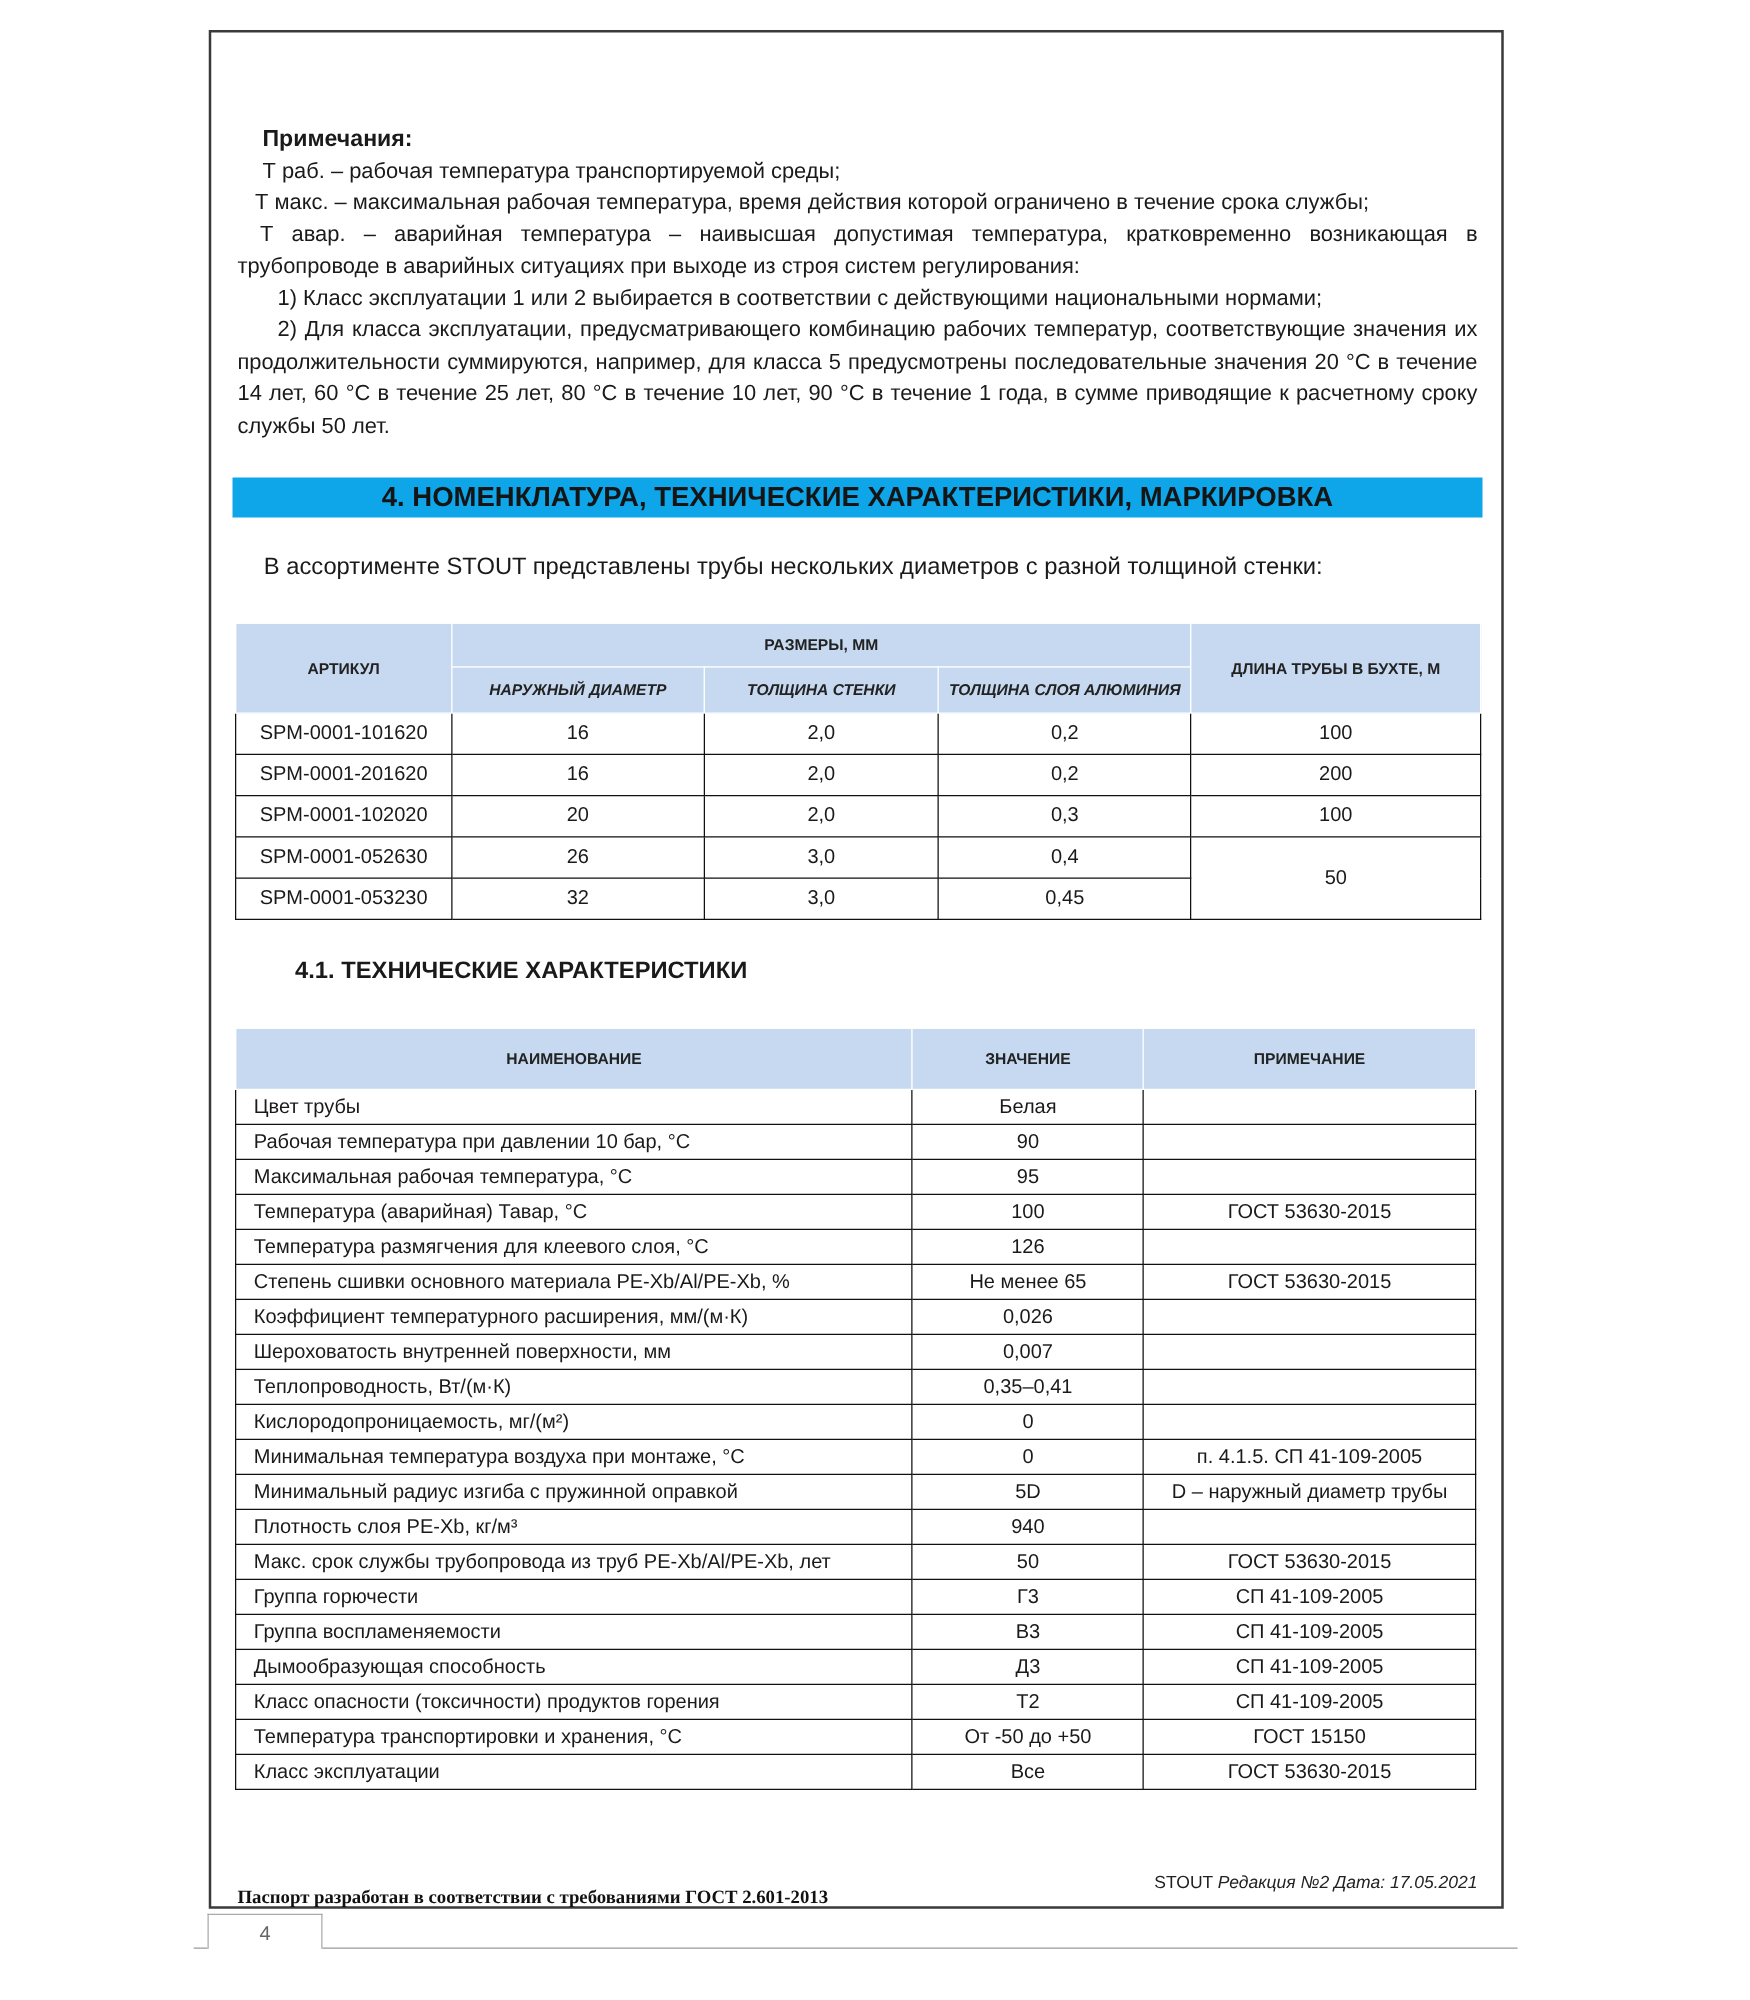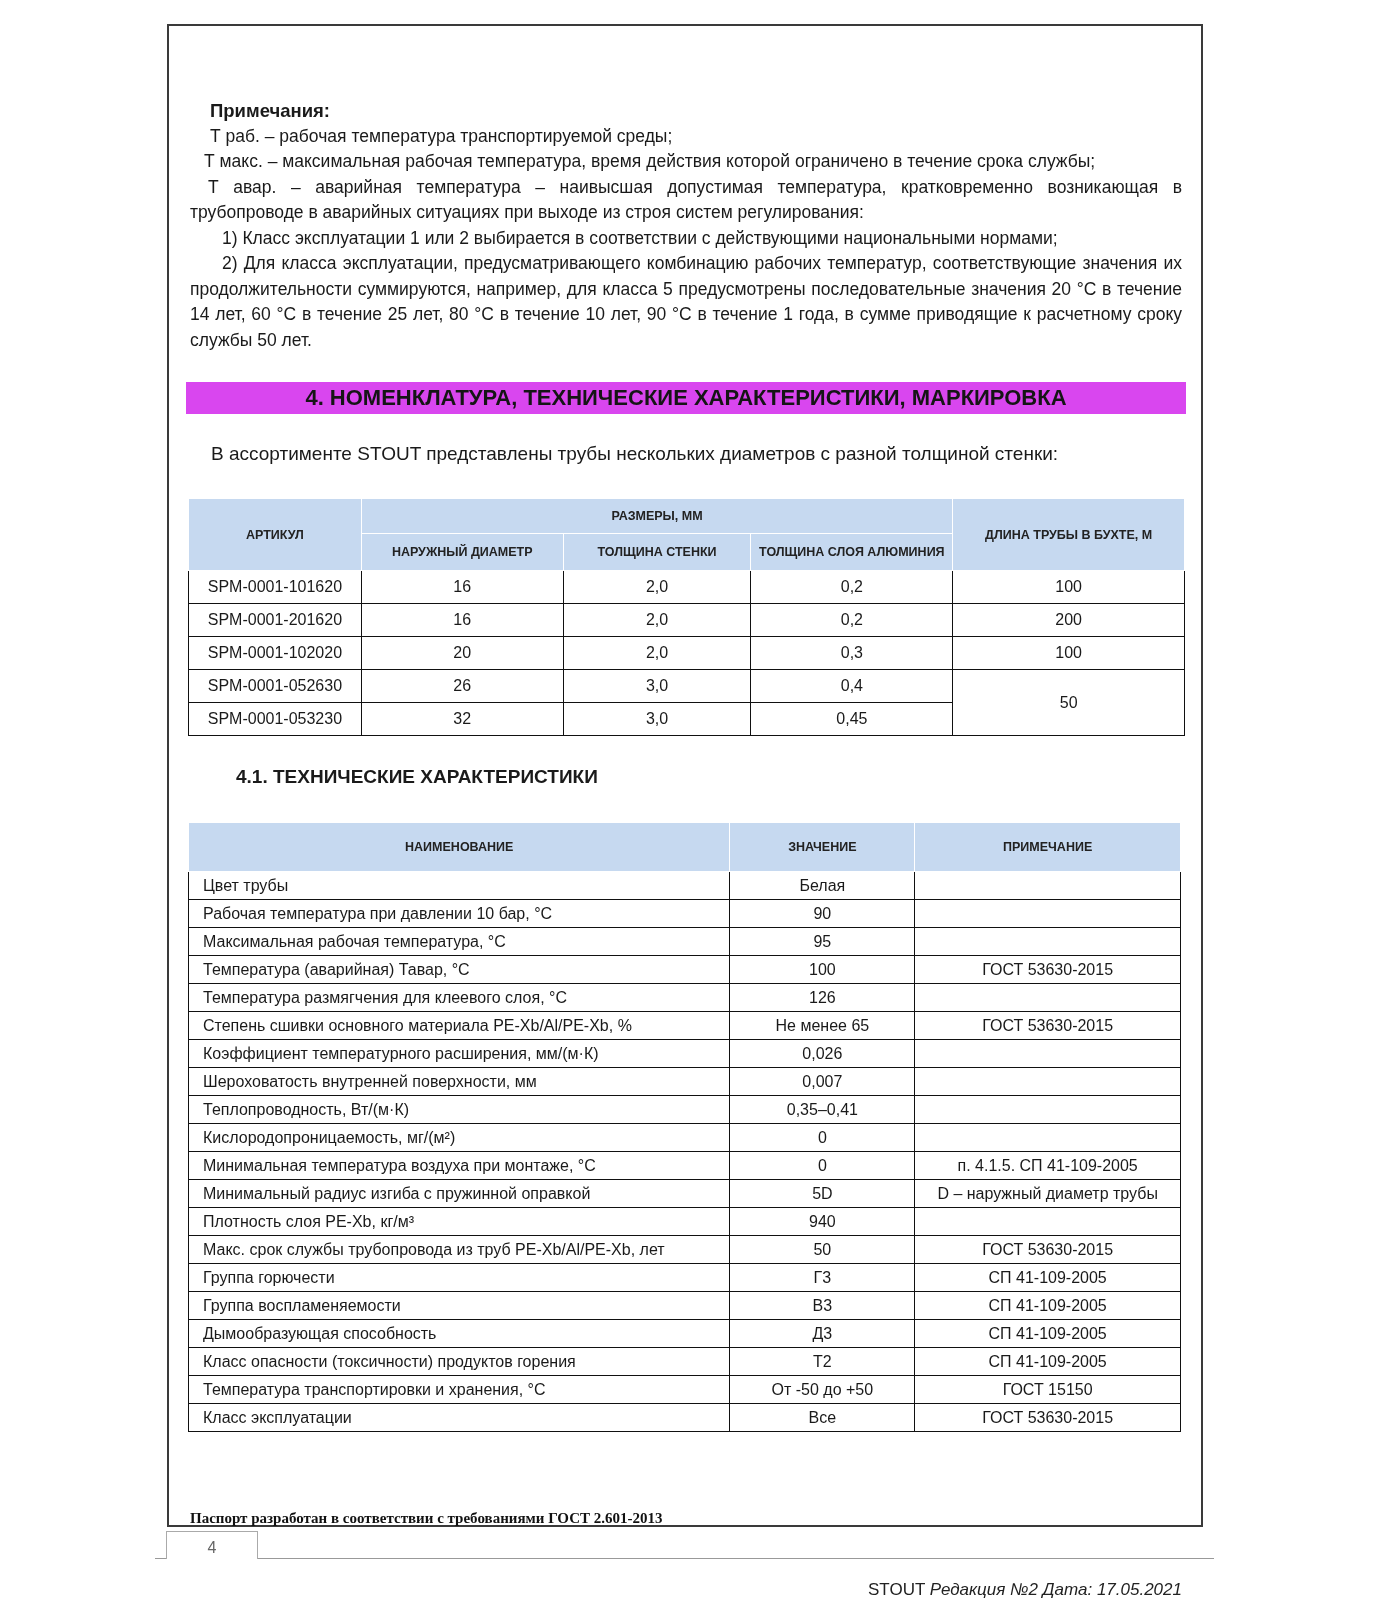--- a/index.html
+++ b/index.html
@@ -9,45 +9,45 @@
            border: 2px solid #3a3a3a; box-sizing: border-box; }
   .notes { position: absolute; left: 190px; top: 98px; width: 992px;
            font-size: 17.5px; line-height: 25.5px; color: #1a1a1a; }
   .notes .title { font-weight: bold; font-size: 18.5px; margin-left: 20px; }
   .notes p { margin: 0; text-align: justify; }
   .notes .ind1 { text-indent: 20px; }
   .notes .ind2 { text-indent: 14px; }
   .notes .ind3 { text-indent: 18px; }
   .notes .ind4 { text-indent: 32px; }
   .section-band { position: absolute; left: 186px; top: 382px; width: 1000px; height: 32px;
-                  background: #d946ef; text-align: center; font-weight: bold; font-size: 22px;
+                  background: #0ea5e9; text-align: center; font-weight: bold; font-size: 22px;
                   line-height: 32px; color: #151515; }
   .intro { position: absolute; left: 211px; top: 443px; font-size: 19px; color: #1a1a1a; }
   table { border-collapse: collapse; position: absolute; font-size: 16px; color: #1a1a1a; }
   th { background: #c6d9f0; font-weight: bold; font-size: 12.5px; color: #222;
        border: 1.5px solid #ffffff; text-align: center; padding: 0 6px; }
   td { border: 1.5px solid #111; text-align: center; padding: 0 8px; }
   .t1 { left: 188px; top: 498px; width: 997px; }
-  .t1 th.h1 { height: 34px; } .t1 th.h2 { height: 36px; }
+  .t1 th.h1 { height: 34px; } .t1 th.h2 { height: 36px; font-style: italic; }
   .t1 td { height: 32px; }
   .sub { position: absolute; left: 219px; top: 766px; font-weight: bold; font-size: 19px; color: #1a1a1a; margin-left: 17px; }
   .t2 { left: 188px; top: 822px; width: 993px; }
   .t2 th { height: 48px; }
   .t2 td { height: 27px; }
   .t2 td.name { text-align: left; padding-left: 14px; }
   .t2 td.tall { height: 46px; line-height: 22px; }
   .footer-left { position: absolute; left: 190px; top: 1510px; font-family: "Liberation Serif", serif;
                  font-weight: bold; font-size: 15px; color: #111; }
   .page-tab { position: absolute; left: 166px; top: 1531px; width: 92px; height: 28px;
               border: 1px solid #aaa; border-bottom: none; box-sizing: border-box;
               text-align: center; font-size: 16px; color: #666; line-height: 32px; }
   .page-line { position: absolute; left: 258px; top: 1558px; width: 956px; height: 0;
                border-top: 1.5px solid #999; }
   .page-line-left { position: absolute; left: 155px; top: 1558px; width: 11px; border-top: 1.5px solid #999; }
-  .footer-right { position: absolute; right: 218px; top: 1580px; font-size: 17px; color: #222; text-align: center; }
+  .footer-right { position: absolute; right: 218px; top: 1497px; font-size: 14px; color: #222; text-align: center; }
   .footer-right .it { font-style: italic; }
 </style>
 </head>
 <body>
 
 <div class="frame"></div>
 
 <div class="notes">
   <div class="title">Примечания:</div>
   <p class="ind1">Т раб. –  рабочая температура транспортируемой среды;</p>

